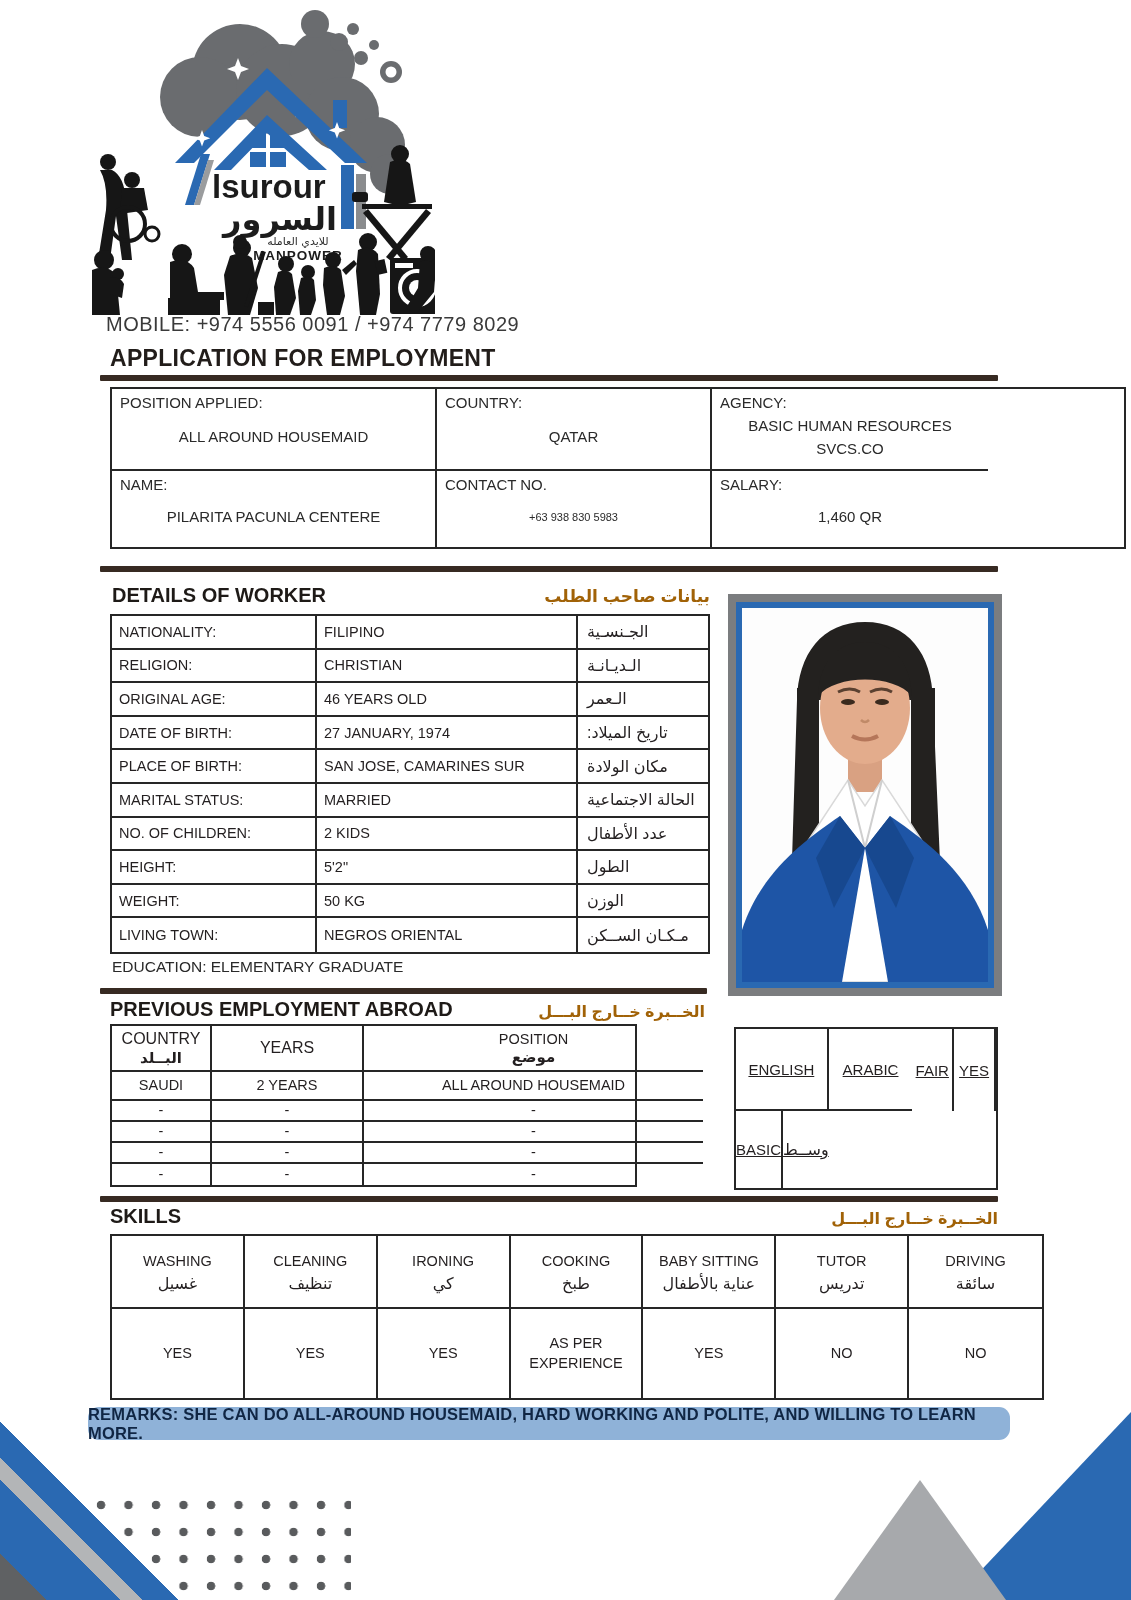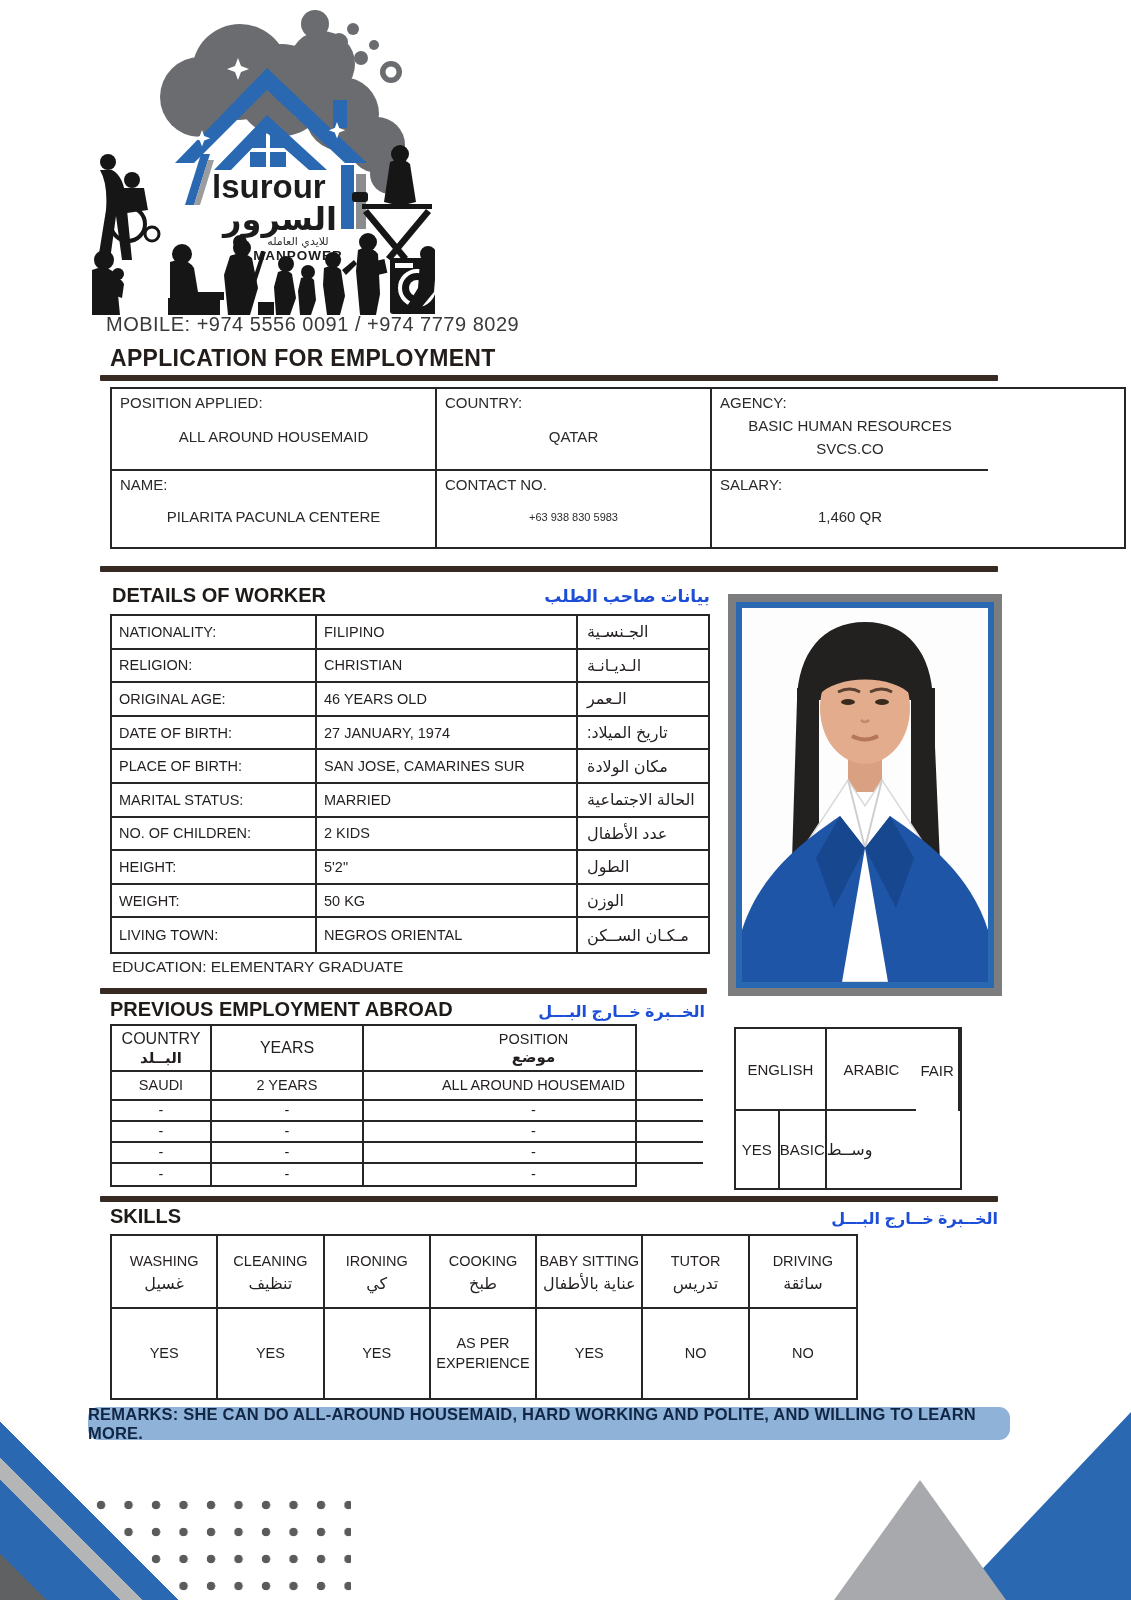--- a/index.html
+++ b/index.html
@@ -20,21 +20,21 @@
   .app-table{left:110px;top:387px;width:1016px;border:2px solid #262626;display:grid;
     grid-template-columns:325px 275px 276px;grid-template-rows:82px 76px;box-sizing:border-box;}
   .app-cell{border-right:2px solid #262626;border-bottom:2px solid #262626;display:flex;flex-direction:column;box-sizing:border-box;padding:5px 8px;}
   .app-cell.last-col{border-right:none;}
   .app-cell.last-row{border-bottom:none;justify-content:flex-end;}
   .cell-label{font-size:15px;color:#2a2a2a;}
   .cell-value{flex:1;display:flex;align-items:center;justify-content:center;text-align:center;font-size:15px;color:#2a2a2a;padding:0 6px;line-height:1.5;}
   
   .sec-head{display:flex;justify-content:space-between;align-items:flex-end;}
   .sec-head .en{font-size:20px;font-weight:bold;color:#1e1a17;}
-  .sec-head .ar{font-size:17px;font-weight:bold;color:#1d4ed8;direction:rtl;}
+  .sec-head .ar{font-size:17px;font-weight:bold;color:#a16207;direction:rtl;}
   .details-head{left:112px;top:584px;width:598px;}
   .emp-head{left:110px;top:998px;width:595px;}
   .skills-head{left:110px;top:1205px;width:888px;}
   
   .details-table{left:110px;top:614px;width:600px;border:2px solid #262626;box-sizing:border-box;
     display:grid;grid-template-columns:205px 261px 130px;grid-auto-rows:33.6px;}
   .d-cell{border-right:2px solid #262626;border-bottom:2px solid #262626;display:flex;align-items:center;box-sizing:border-box;font-size:14.5px;padding:0 7px;}
   .d-cell.ar{justify-content:flex-end;direction:rtl;font-size:16px;padding:0 9px;border-right:none;}
   .d-cell.bottom{border-bottom:none;}
   .education-line{left:112px;top:958px;font-size:15.5px;color:#2a2a2a;}
@@ -43,29 +43,29 @@
     display:grid;grid-template-columns:100px 152px 339px;grid-template-rows:46px 29px 21px 21px 21px 21px;}
   .e-cell{border-right:2px solid #262626;border-bottom:2px solid #262626;display:flex;flex-direction:column;align-items:center;justify-content:center;box-sizing:border-box;font-size:14.5px;text-align:center;line-height:1.15;}
   .e-cell .sub-ar{direction:rtl;font-size:15px;font-weight:bold;}
   .e-cell .hdr{font-size:16px;}
   .e-cell.last-col{border-right:none;}
   .e-cell.last-row{border-bottom:none;}
   
   .photo-frame{left:728px;top:594px;width:274px;height:402px;background:#7b7d7f;box-sizing:border-box;padding:8px;}
   .photo-inner{width:100%;height:100%;box-sizing:border-box;border:6px solid #2a69b2;background:#fdfdfd;overflow:hidden;}
   
-  .lang-table{left:734px;top:1027px;width:228px;border:2px solid #262626;box-sizing:border-box;
-    display:grid;grid-template-columns:repeat(5,1fr);grid-template-rows:82px 77px;}
+  .lang-table{left:734px;top:1027px;width:264px;border:2px solid #262626;box-sizing:border-box;
+    display:grid;grid-template-columns:repeat(6,1fr);grid-template-rows:82px 77px;text-decoration:underline;}
   .l-cell{border-right:2px solid #262626;border-bottom:2px solid #262626;display:flex;align-items:center;justify-content:center;box-sizing:border-box;font-size:15px;}
   .l-cell.span2{grid-column:span 2;}
   .l-cell.last-col{border-right:none;}
   .l-cell.last-row{border-bottom:none;}
   .l-cell.ar{direction:rtl;font-size:16px;}
   
-  .skills-table{left:110px;top:1234px;width:748px;border:2px solid #262626;box-sizing:border-box;
+  .skills-table{left:110px;top:1234px;width:934px;border:2px solid #262626;box-sizing:border-box;
     display:grid;grid-template-columns:repeat(7,1fr);grid-template-rows:73px 89px;}
   .s-cell{border-right:2px solid #262626;border-bottom:2px solid #262626;display:flex;flex-direction:column;align-items:center;justify-content:center;box-sizing:border-box;font-size:14.5px;text-align:center;line-height:1.6;padding:2px;}
   .s-cell .s-ar{direction:rtl;font-size:16px;line-height:1.2;}
   .s-cell.last-col{border-right:none;}
   .s-cell.last-row{border-bottom:none;}
   
   .remarks-bar{left:88px;top:1407px;width:922px;height:33px;background:#8fb2d8;border-radius:11px;
     display:flex;align-items:center;justify-content:center;font-size:16.5px;font-weight:bold;color:#102644;letter-spacing:.2px;}
   
   .dots{left:95px;top:1499px;width:256px;height:101px;

